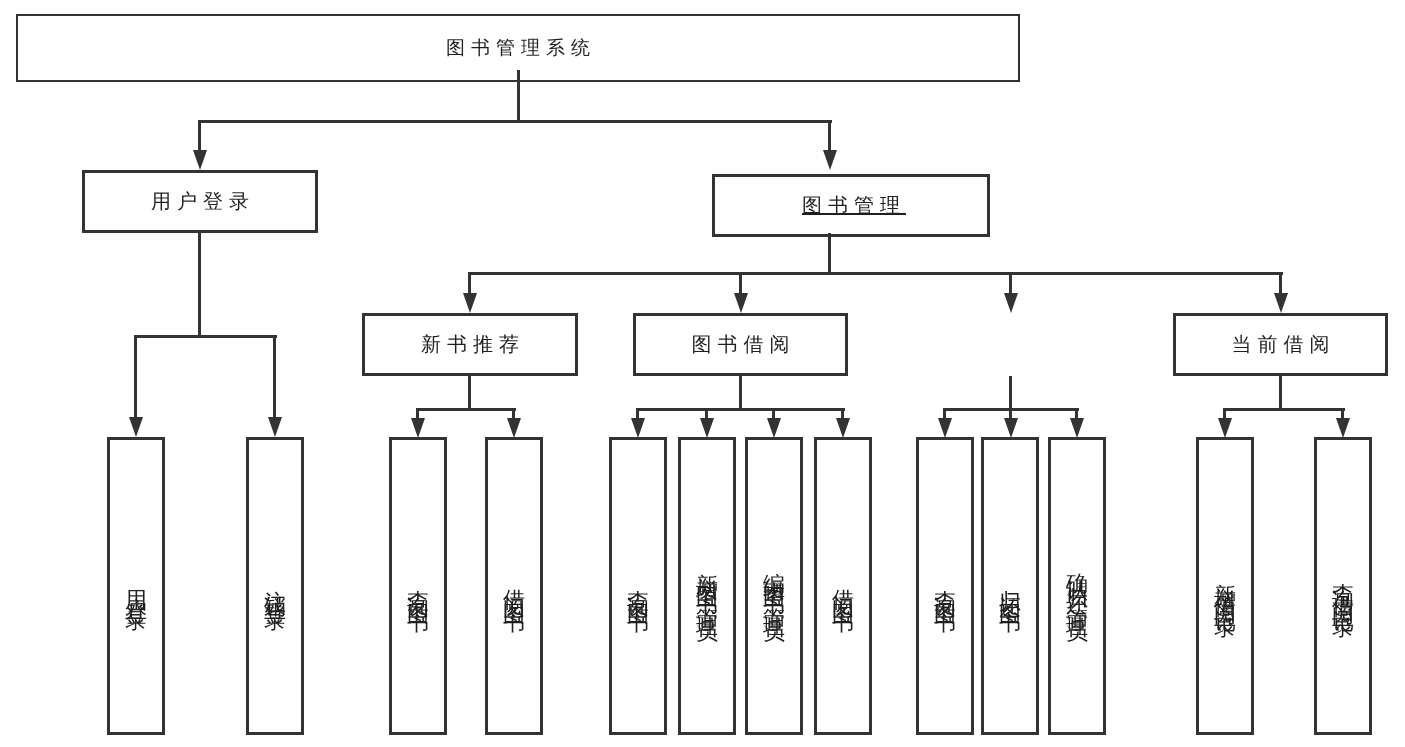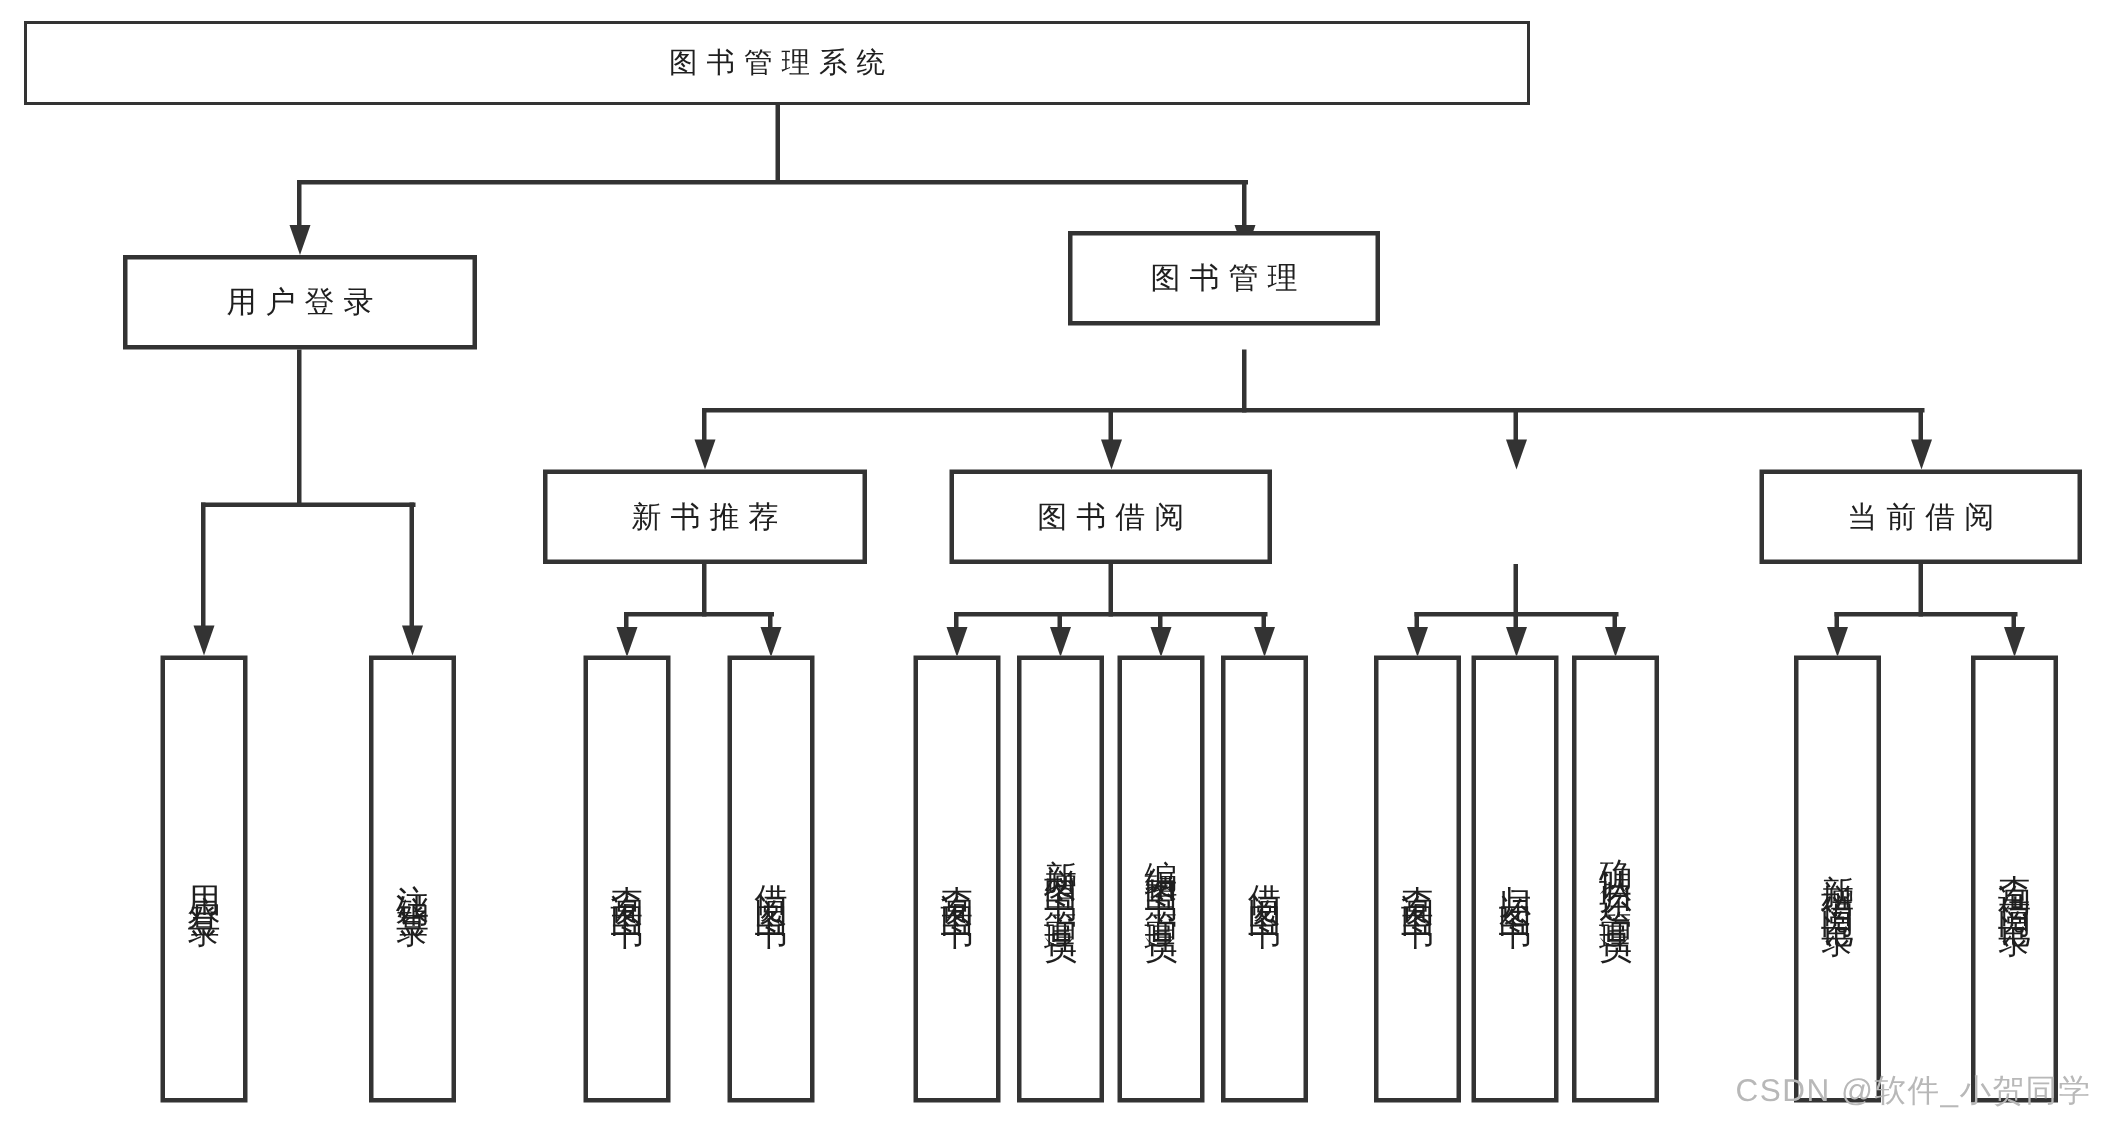--- a/index.html
+++ b/index.html
@@ -61,35 +61,35 @@
     color: var(--watermark, #b8b8b8);
     white-space: nowrap;
     z-index: 5;
   }
 </style>
 </head>
 <body>
 
 <div class="canvas">
 
-  <div class="box root" style="left:16px; top:14px; width:1004px; height:56px;font-family:Liberation Mono, monospace;">
+  <div class="box root" style="left:16px; top:14px; width:1004px; height:68px;font-family:Liberation Mono, monospace;">
     <span class="hlabel">图书管理系统</span>
   </div>
 
   <div class="line" style="left:517px; top:70px; width:3px; height:52px;"></div>
   <div class="line" style="left:198px; top:120px; width:634px; height:3px;"></div>
   <div class="line" style="left:198px; top:120px; width:3px; height:32px;"></div>
   <div class="arrow" style="left:193px; top:150px;"></div>
   <div class="line" style="left:828px; top:120px; width:3px; height:32px;"></div>
   <div class="arrow" style="left:823px; top:150px;"></div>
 
   <div class="box" style="left:82px; top:170px; width:236px; height:63px;">
     <span class="hlabel">用户登录</span>
   </div>
-  <div class="box" style="left:712px; top:154px; width:208px; height:63px;">
+  <div class="box" style="left:712px; top:174px; width:278px; height:63px;text-decoration:underline;">
     <span class="hlabel">图书管理</span>
   </div>
 
   <div class="line" style="left:198px; top:233px; width:3px; height:105px;"></div>
   <div class="line" style="left:134px; top:335px; width:143px; height:3px;"></div>
   <div class="line" style="left:134px; top:335px; width:3px; height:84px;"></div>
   <div class="arrow" style="left:129px; top:417px;"></div>
   <div class="line" style="left:273px; top:335px; width:3px; height:84px;"></div>
   <div class="arrow" style="left:268px; top:417px;"></div>
 
@@ -185,15 +185,14 @@
     <span class="vlabel">确认归还（管理员）</span>
   </div>
 
   <div class="box" style="left:1196px; top:437px; width:58px; height:298px;">
     <span class="vlabel">新增借阅记录</span>
   </div>
   <div class="box" style="left:1314px; top:437px; width:58px; height:298px;">
     <span class="vlabel">查询借阅记录</span>
   </div>
 
-  <div class="watermark">CSDN @软件_小贺同学</div>
 
 </div>
 
 </body></html>

